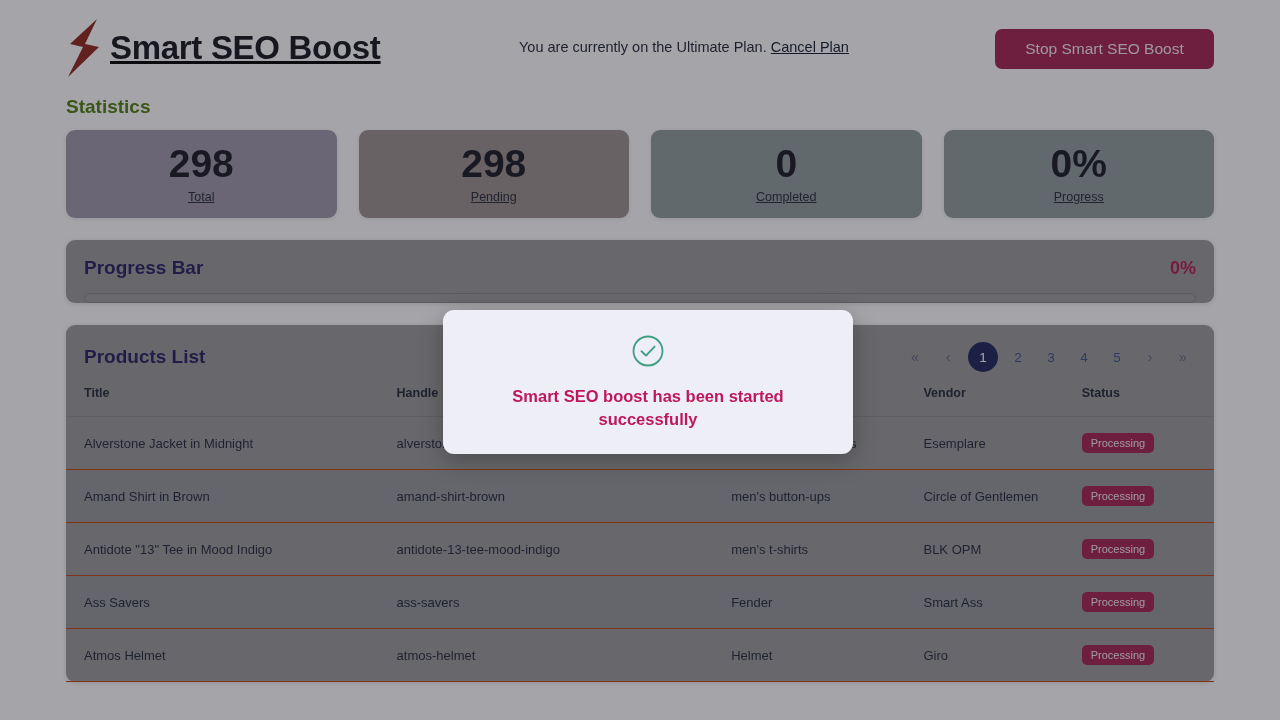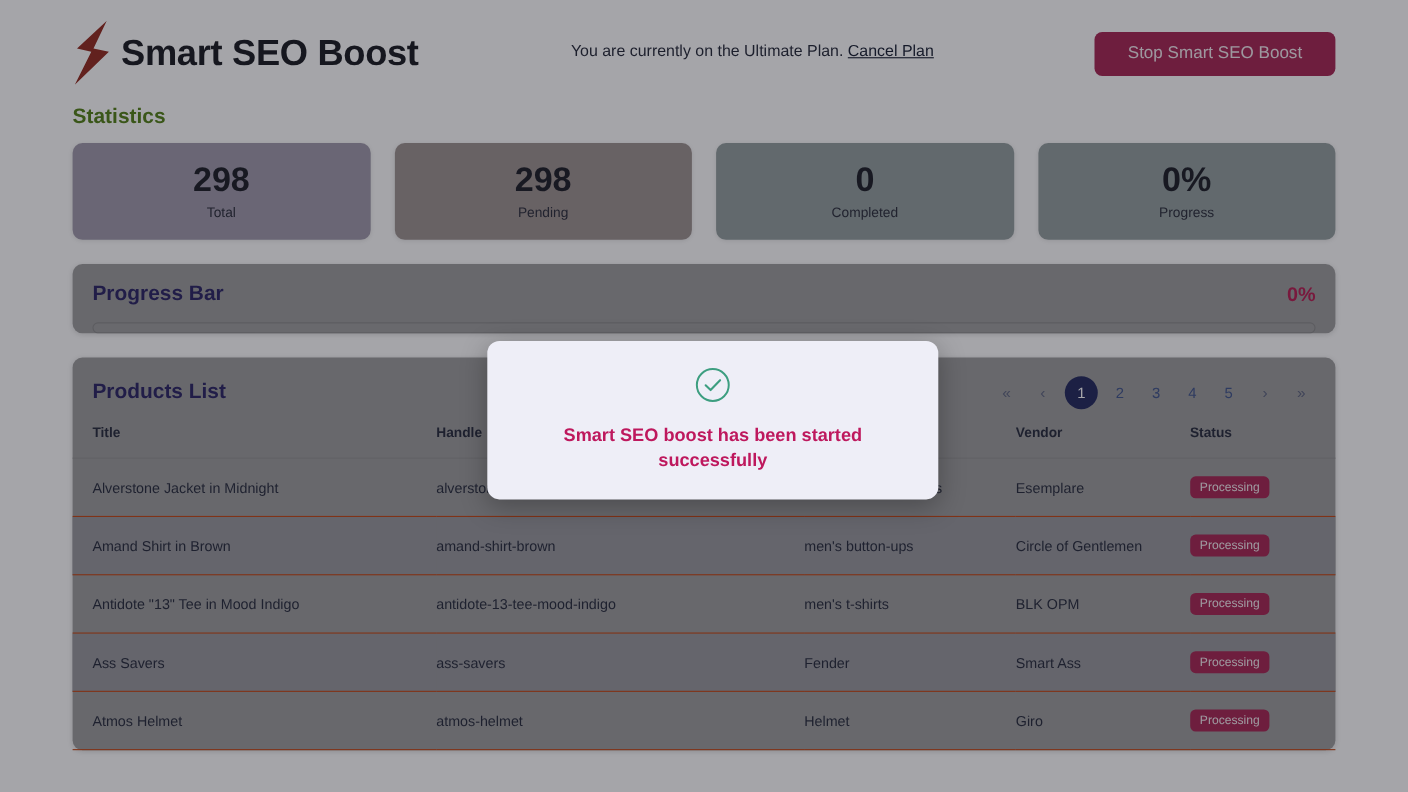--- a/index.html
+++ b/index.html
@@ -21,20 +21,21 @@
     z-index: 50;
     pointer-events: none;
   }
   
   .header {
     position: relative;
     height: 96px;
     padding: 0 66px;
     display: flex;
     align-items: center;
+    text-decoration: underline;
   }
   .brand { display: flex; align-items: center; gap: 10px; }
   .bolt { width: 34px; height: 58px; display: block; }
   .brand-title {
     font-size: 33px;
     font-weight: bold;
     color: #111319;
     letter-spacing: -0.3px;
   }
   .plan-note {
@@ -77,29 +78,30 @@
     flex: 1;
     height: 88px;
     border-radius: 9px;
     display: flex;
     flex-direction: column;
     align-items: center;
     justify-content: center;
     box-shadow: 0 1px 4px rgba(0,0,0,0.10);
   }
   .stat-value {
-    font-size: 31px;
+    font-size: 39px;
     font-weight: bold;
     color: #14161f;
     line-height: 1.05;
   }
   .stat-label {
     font-size: 12.5px;
     color: #242734;
     margin-top: 5px;
+    text-decoration: underline;
   }
   
   .panel {
     margin: 22px 66px 0 66px;
     background: #9a9a9a;
     border-radius: 9px;
     box-shadow: 0 1px 5px rgba(0,0,0,0.13);
   }
   .panel-head {
     display: flex;

